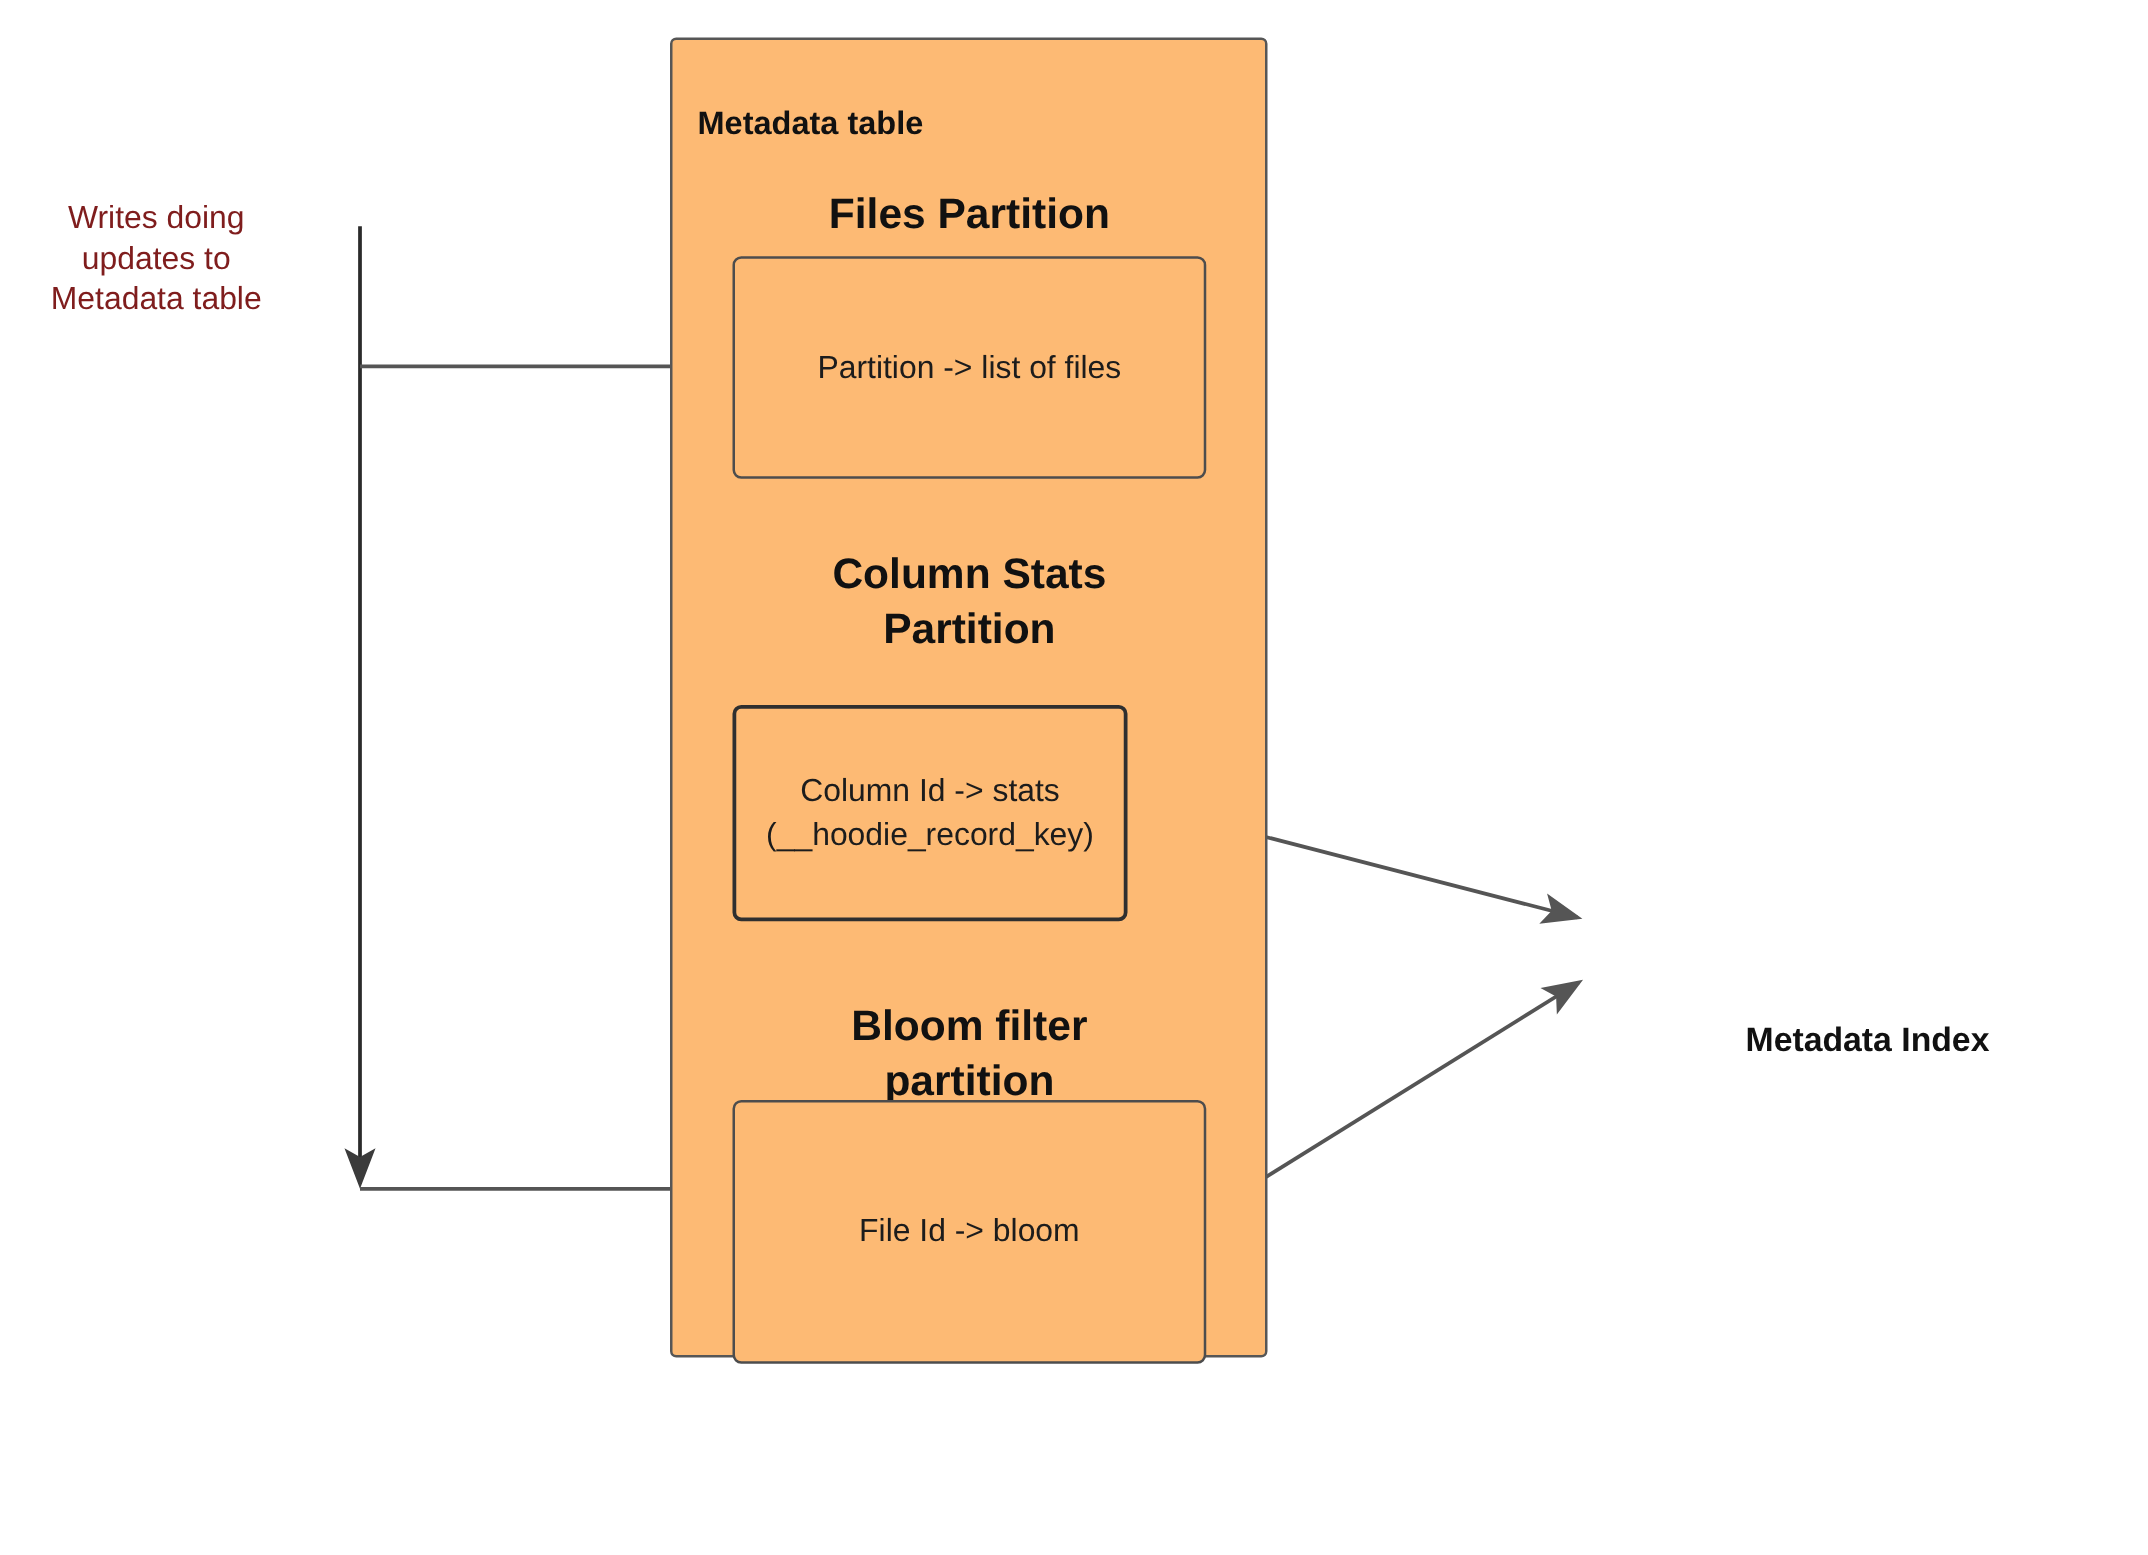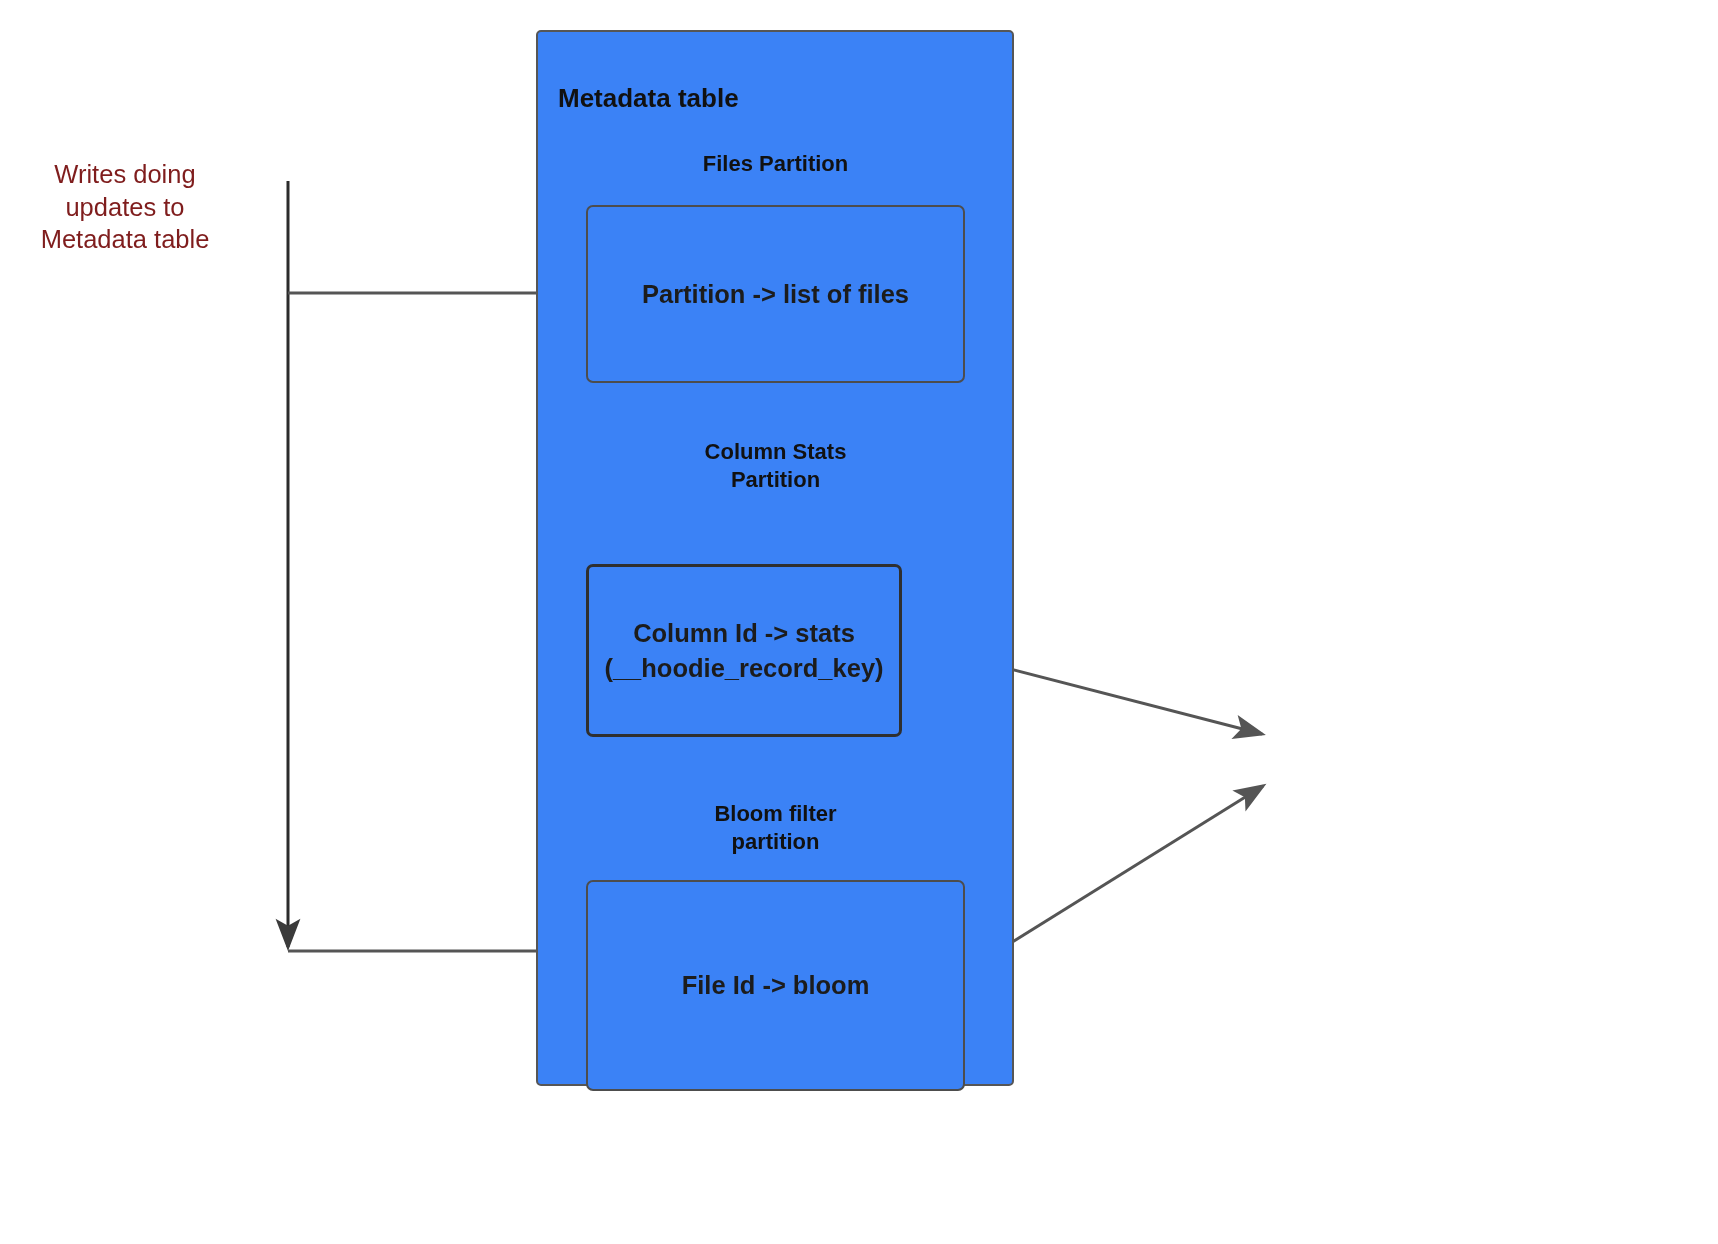--- a/index.html
+++ b/index.html
@@ -24,24 +24,23 @@
     left: 0;
     top: 0;
     width: 1718px;
     height: 1244px;
   }
 
   
   .box {
     position: absolute;
     box-sizing: border-box;
-    background: #3b82f6;
+    background: #fdba74;
     border: 2px solid #4d4d4d;
     border-radius: 7px;
-    font-weight: bold;
   }
   .outer-frame {
     left: 536px;
     top: 30px;
     width: 478px;
     height: 1056px;
     border-width: 2px;
     border-color: #565656;
     border-radius: 5px;
   }
@@ -85,21 +84,21 @@
   .heading {
     font-weight: bold;
     color: #111111;
   }
   .metadata-title {
     left: 558px;
     top: 82px;
     font-size: 26px;
   }
   .section-title {
-    font-size: 22px;
+    font-size: 34px;
     text-align: center;
     width: 379px;
     left: 586px;
   }
   .files-title { top: 150px; }
   .colstats-title { top: 438px; }
   .bloom-title { top: 800px; }
 
   .writes-label {
     left: 10px;
@@ -181,15 +180,16 @@
 
   <div class="txt heading section-title bloom-title">
     <div>Bloom filter</div>
     <div>partition</div>
   </div>
 
   <div class="box inner-box bloom-box">
     <span class="inner-label">File Id -&gt; bloom</span>
   </div>
 
+  <div class="txt heading index-title">Metadata Index</div>
 
 
 </div>
 
 </body></html>

